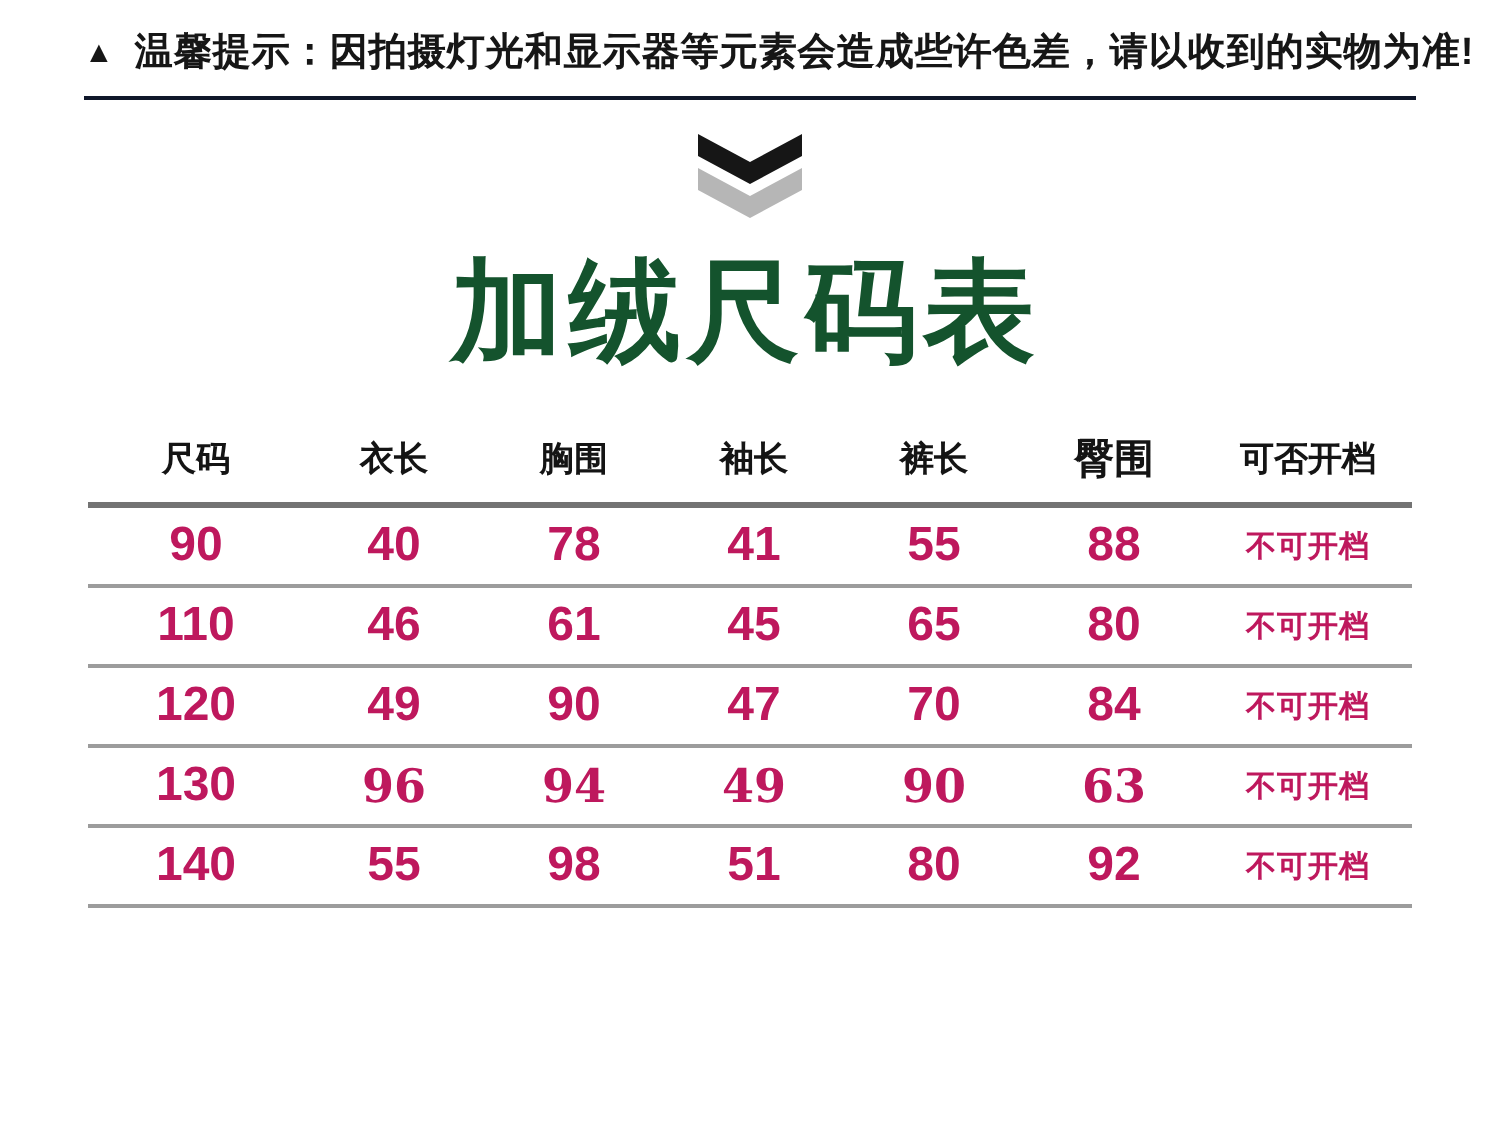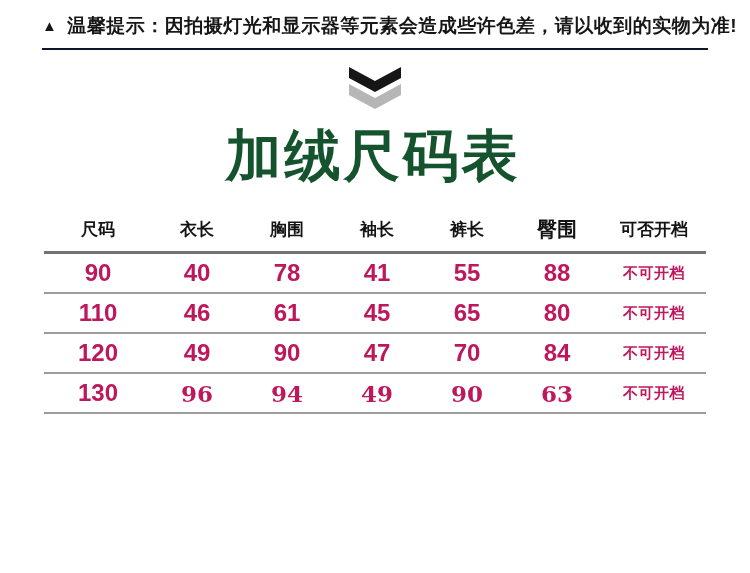--- a/index.html
+++ b/index.html
@@ -169,16 +169,25 @@
       </tr>
       <tr class="serifish">
         <td>130</td>
         <td>96</td>
         <td>94</td>
         <td>49</td>
         <td>90</td>
         <td>63</td>
         <td>不可开档</td>
       </tr>
+      <tr>
+        <td>140</td>
+        <td>55</td>
+        <td>98</td>
+        <td>51</td>
+        <td>80</td>
+        <td>92</td>
+        <td>不可开档</td>
+      </tr>
     </tbody>
   </table>
 
 </div>
 
 </body></html>

